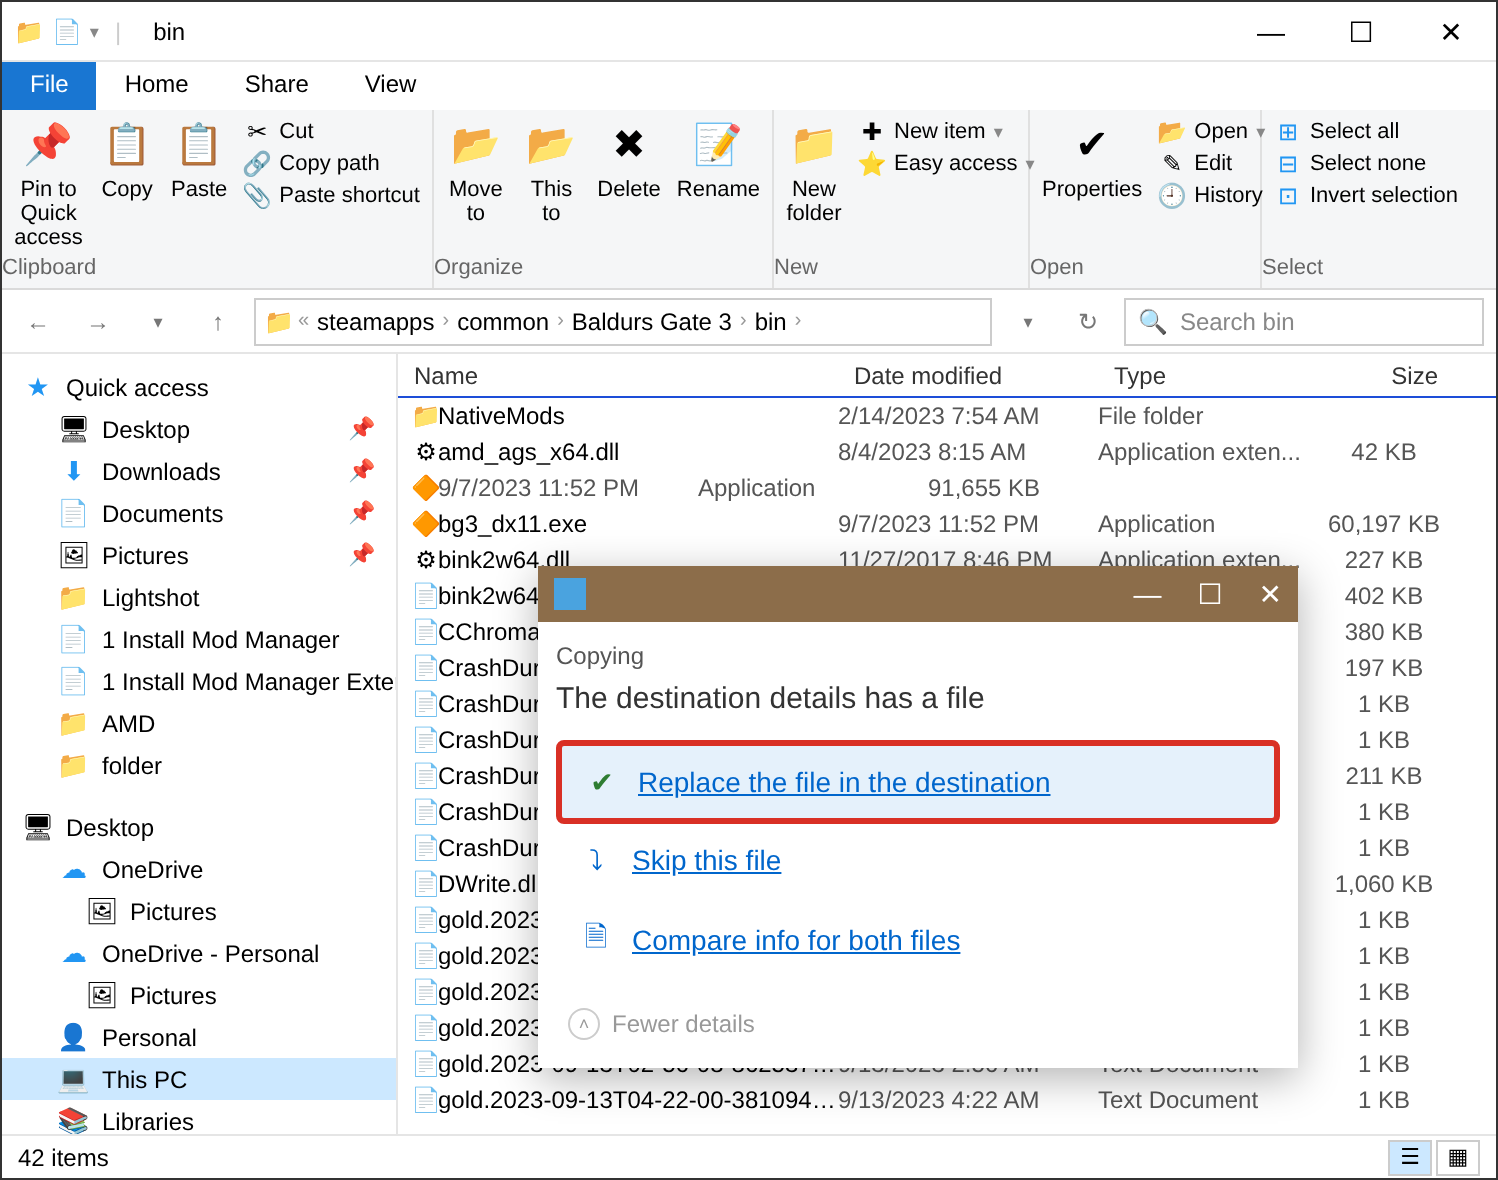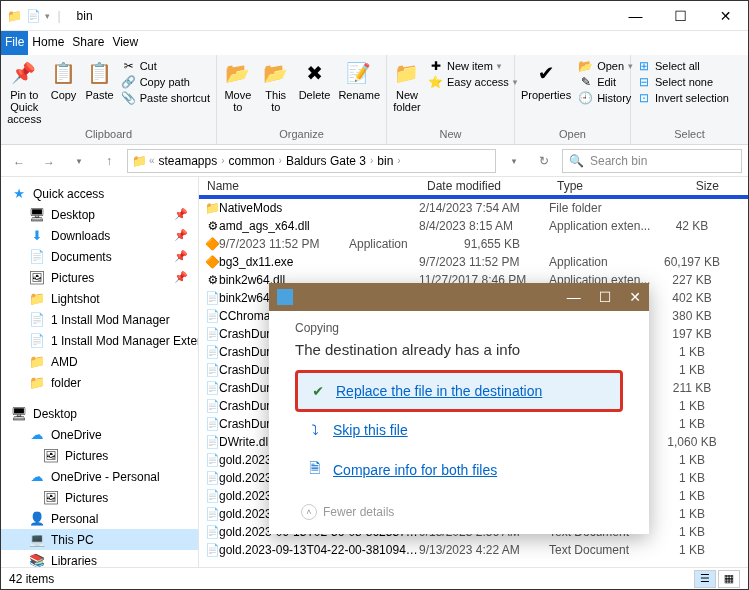--- a/index.html
+++ b/index.html
@@ -4,26 +4,26 @@
 <style>
 * { margin: 0; padding: 0; box-sizing: border-box; }
 body { font-family: "Segoe UI", Tahoma, sans-serif; font-size: 12px; background: #fff; width: 749px; height: 590px; overflow: hidden; position: relative; border: 1px solid #333; }
 .titlebar { height: 30px; display: flex; align-items: center; background: #fff; border-bottom: 1px solid #e5e5e5; }
 .titlebar .icons { display: flex; align-items: center; padding: 0 6px; gap: 4px; }
 .titlebar .title { font-size: 12px; padding-left: 6px; }
 .titlebar .sep { color: #ccc; padding: 0 4px; }
 .titlebar .win-controls { margin-left: auto; display: flex; }
 .titlebar .win-controls div { width: 45px; height: 30px; display: flex; align-items: center; justify-content: center; font-size: 14px; }
 .tabs { height: 24px; display: flex; background: #fff; }
-.tabs .tab { padding: 4px 4px; font-size: 12px; }
+.tabs .tab { padding: 4px 14px; font-size: 12px; }
 .tabs .tab.file { background: #1976d2; color: #fff; }
 .ribbon { height: 90px; background: #f5f6f7; border-bottom: 1px solid #dadada; display: flex; }
 .ribbon-group { border-right: 1px solid #e0e0e0; display: flex; flex-direction: column; padding: 2px 0; }
 .ribbon-group-body { flex: 1; display: flex; align-items: flex-start; padding: 2px 6px; gap: 8px; }
-.ribbon-group-label { text-align: center; font-size: 11px; color: #666; padding-bottom: 2px; }
+.ribbon-group-label { font-size: 11px; color: #666; padding-bottom: 2px; }
 .big-btn { display: flex; flex-direction: column; align-items: center; gap: 2px; width: 48px; font-size: 11px; text-align: center; line-height: 1.1; }
 .big-btn .ico { width: 28px; height: 28px; display: flex; align-items: center; justify-content: center; font-size: 20px; }
 .small-list { display: flex; flex-direction: column; gap: 2px; }
 .small-list .row { display: flex; align-items: center; gap: 4px; font-size: 11px; white-space: nowrap; }
 .small-list .row .sico { width: 14px; height: 14px; display: inline-flex; align-items: center; justify-content: center; font-size: 12px; }
 .addrbar { height: 32px; display: flex; align-items: center; padding: 3px 6px; gap: 6px; background: #fff; border-bottom: 1px solid #e5e5e5; }
 .addrbar .navbtn { width: 24px; height: 24px; display: flex; align-items: center; justify-content: center; color: #777; }
 .breadcrumb { flex: 1; height: 24px; border: 1px solid #ccc; display: flex; align-items: center; padding: 0 4px; gap: 2px; font-size: 12px; }
 .breadcrumb .crumb { padding: 0 2px; }
 .breadcrumb .chev { color: #999; font-size: 10px; }
@@ -31,41 +31,41 @@
 .main { display: flex; height: 390px; }
 .sidebar { width: 198px; border-right: 1px solid #e5e5e5; overflow: hidden; padding: 6px 0; }
 .tree { list-style: none; }
 .tree li { display: flex; align-items: center; padding: 3px 10px; gap: 6px; font-size: 12px; white-space: nowrap; }
 .tree li.indent { padding-left: 28px; }
 .tree li.sel { background: #cce8ff; }
 .tree .ticon { width: 16px; display: inline-flex; justify-content: center; font-size: 13px; }
 .tree .pin { margin-left: auto; color: #888; font-size: 11px; }
 .tree .spacer { height: 10px; }
 .content { flex: 1; overflow: hidden; position: relative; }
-.colhead { display: flex; border-bottom: 4px solid #1d4ed8; font-size: 12px; color: #333; height: 22px; align-items: center; }
+.colhead { display: flex; border-bottom: 1px solid #1d4ed8; font-size: 12px; color: #333; height: 22px; align-items: center; }
 .colhead .col { padding: 0 8px; }
 .c-name { width: 220px; }
 .c-date { width: 130px; }
 .c-type { width: 108px; }
 .c-size { width: 70px; text-align: right; }
 .files { }
 .frow { display: flex; align-items: center; height: 18px; font-size: 12px; }
 .frow .fico { width: 20px; display: inline-flex; justify-content: center; padding-left: 8px; font-size: 12px; }
 .frow .fname { width: 200px; overflow: hidden; text-overflow: ellipsis; white-space: nowrap; }
 .frow .fdate { width: 130px; color: #555; white-space: nowrap; }
 .frow .ftype { width: 108px; color: #555; white-space: nowrap; overflow: hidden; text-overflow: ellipsis; }
 .frow .fsize { width: 70px; text-align: center; color: #555; }
 .statusbar { position: absolute; bottom: 0; left: 0; right: 0; height: 22px; border-top: 1px solid #e5e5e5; display: flex; align-items: center; padding: 0 8px; font-size: 12px; background: #fff; }
 .statusbar .view-toggles { margin-left: auto; display: flex; gap: 2px; }
 .statusbar .view-toggles div { width: 22px; height: 18px; border: 1px solid #ccc; display: flex; align-items: center; justify-content: center; font-size: 11px; }
 .dialog { position: absolute; left: 268px; top: 282px; width: 380px; background: #fff; box-shadow: 0 5px 20px rgba(0,0,0,0.3); }
 .dlg-title { height: 28px; background: #8c6d4a; display: flex; align-items: center; padding: 0 8px; color: #fff; }
 .dlg-title .dicon { width: 16px; height: 16px; background: #4aa3df; margin-right: 8px; }
 .dlg-title .dctrls { margin-left: auto; display: flex; gap: 18px; font-size: 14px; }
-.dlg-body { padding: 10px 26px 14px; }
+.dlg-body { padding: 10px 9px 14px; }
 .dlg-copying { font-size: 12px; color: #555; margin-bottom: 6px; }
 .dlg-msg { font-size: 15px; color: #333; margin-bottom: 12px; }
 .opt { display: flex; align-items: center; gap: 10px; padding: 10px 12px; font-size: 14px; color: #0066cc; cursor: pointer; }
 .opt .oico { width: 16px; display: inline-flex; justify-content: center; }
 .opt.replace { background: #e5f1fb; border: 3px solid #d93025; border-radius: 4px; }
 .opt.replace span.lbl { text-decoration: underline; }
 .opt.skip .oico { color: #0066cc; }
 .opt.compare span.lbl { text-decoration: underline; }
 .fewer { display: flex; align-items: center; gap: 6px; color: #999; font-size: 12px; margin-top: 12px; padding-left: 6px; }
 .fewer .chev { border: 1px solid #ccc; width: 16px; height: 16px; border-radius: 50%; display: inline-flex; align-items: center; justify-content: center; font-size: 9px; }
@@ -488,21 +488,21 @@
   <div class="dlg-title">
     <div class="dicon"></div>
     <div class="dctrls">
       <span>—</span>
       <span>☐</span>
       <span>✕</span>
     </div>
   </div>
   <div class="dlg-body">
     <div class="dlg-copying">Copying</div>
-    <div class="dlg-msg">The destination already has a info</div>
+    <div class="dlg-msg">The destination details has a file</div>
     <div class="opt replace">
       <span class="oico" style="color:#2e7d32">✔</span>
       <span class="lbl">Replace the file in the destination</span>
     </div>
     <div class="opt skip">
       <span class="oico">⤵</span>
       <span class="lbl" style="text-decoration:underline">Skip this file</span>
     </div>
     <div class="opt compare">
       <span class="oico">🗎</span>

